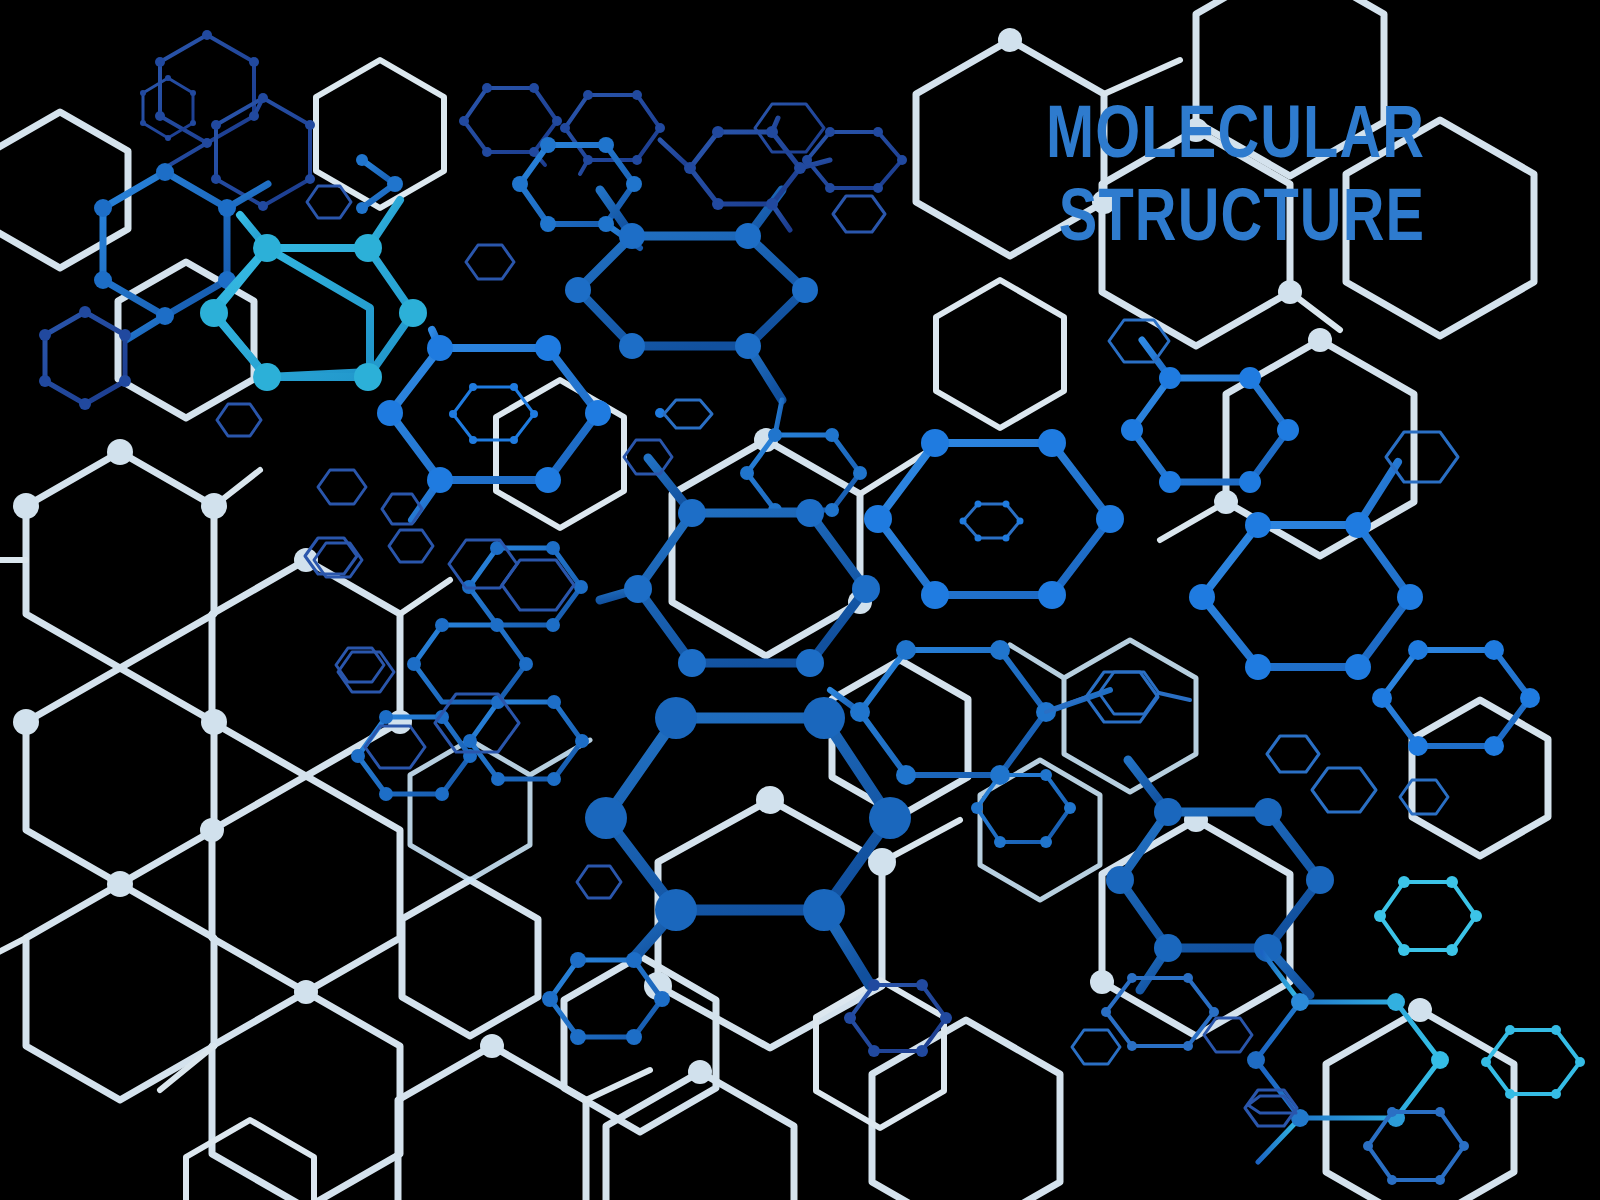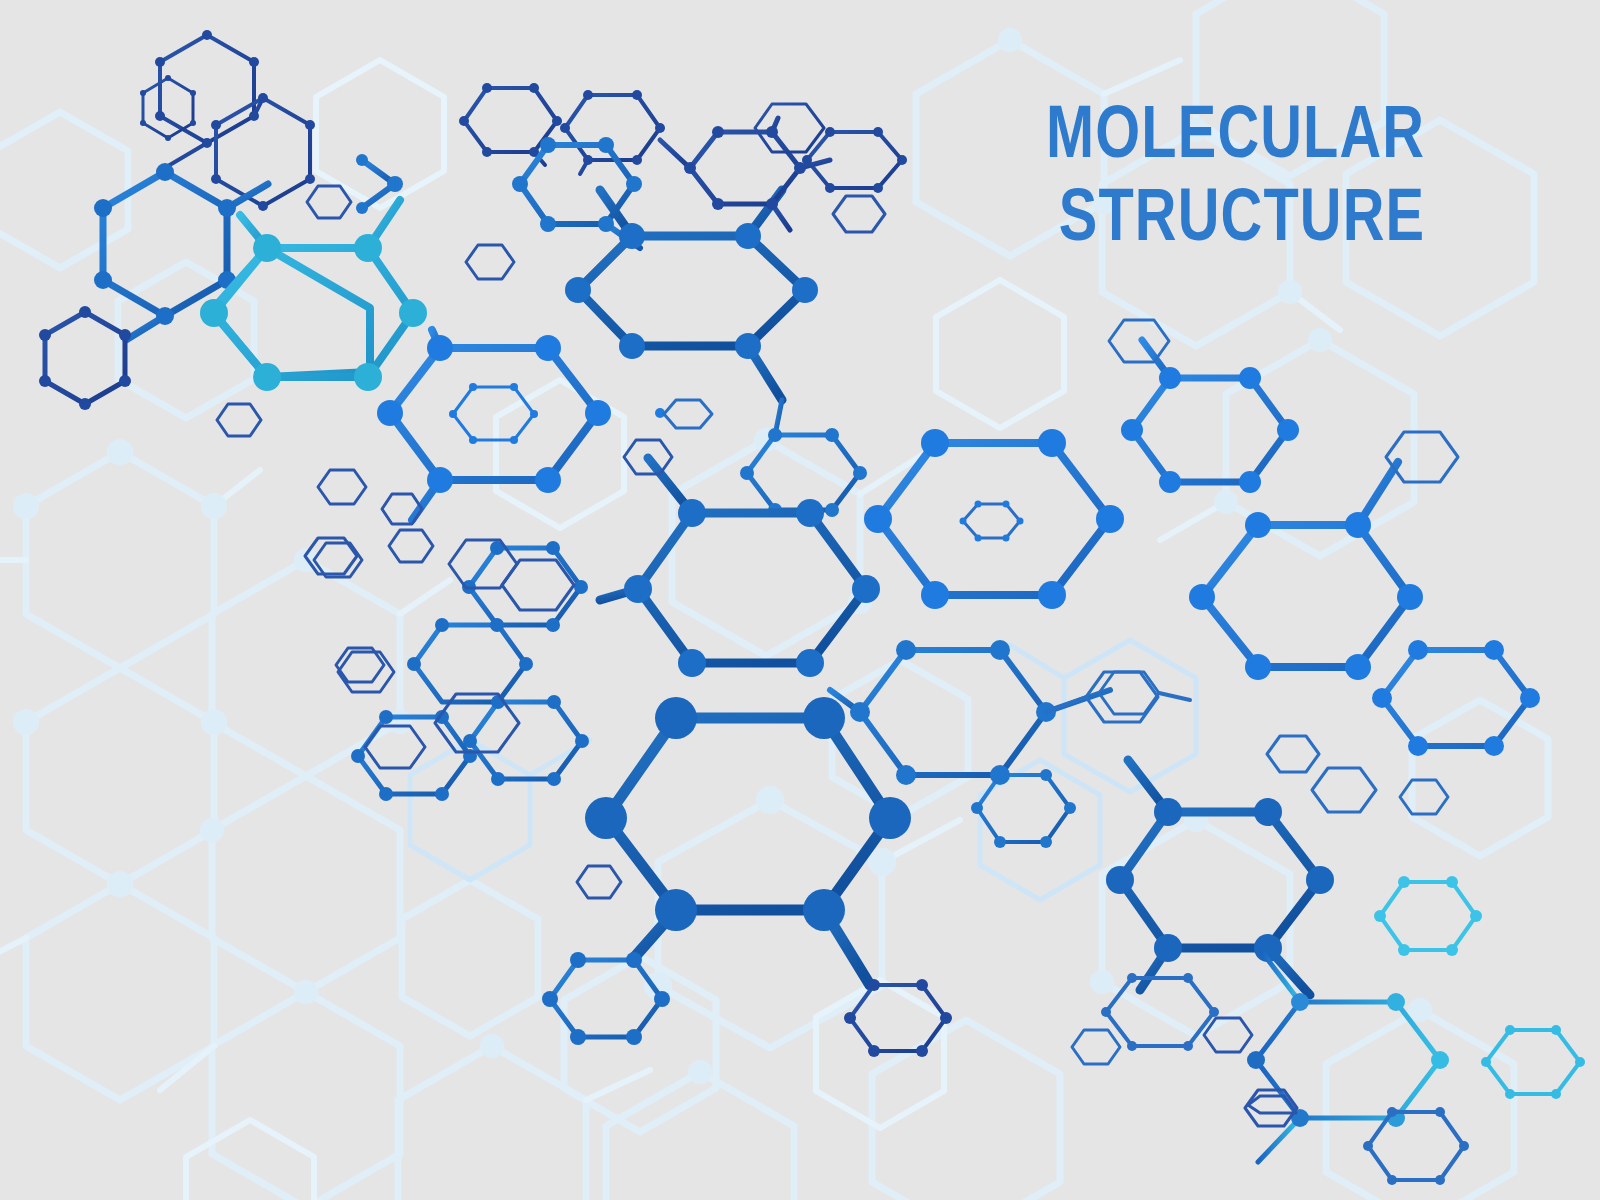--- a/index.html
+++ b/index.html
@@ -38,21 +38,21 @@
     letter-spacing: 1.5px;
     transform: scaleX(0.78);
     transform-origin: right center;
     white-space: nowrap;
   }
   .title-line.l2 { margin-top: 12px; }
 </style>
 </head>
 <body>
 
-<div id="stage" style="background: #e5e5e5;">
+<div id="stage" style="background: #000000;">
 
   <svg id="molecule-canvas" viewBox="0 0 1600 1200" xmlns="http://www.w3.org/2000/svg">
     <defs>
       <linearGradient id="gBlueA" x1="0" y1="0" x2="1" y2="1">
         <stop offset="0" stop-color="#2a86de"></stop>
           <stop offset="1" stop-color="#1558ab"></stop>
       </linearGradient>
       <linearGradient id="gBlueB" x1="0" y1="0" x2="1" y2="1">
         <stop offset="0" stop-color="#2f8ae5"></stop>
           <stop offset="1" stop-color="#1a65bf"></stop>

